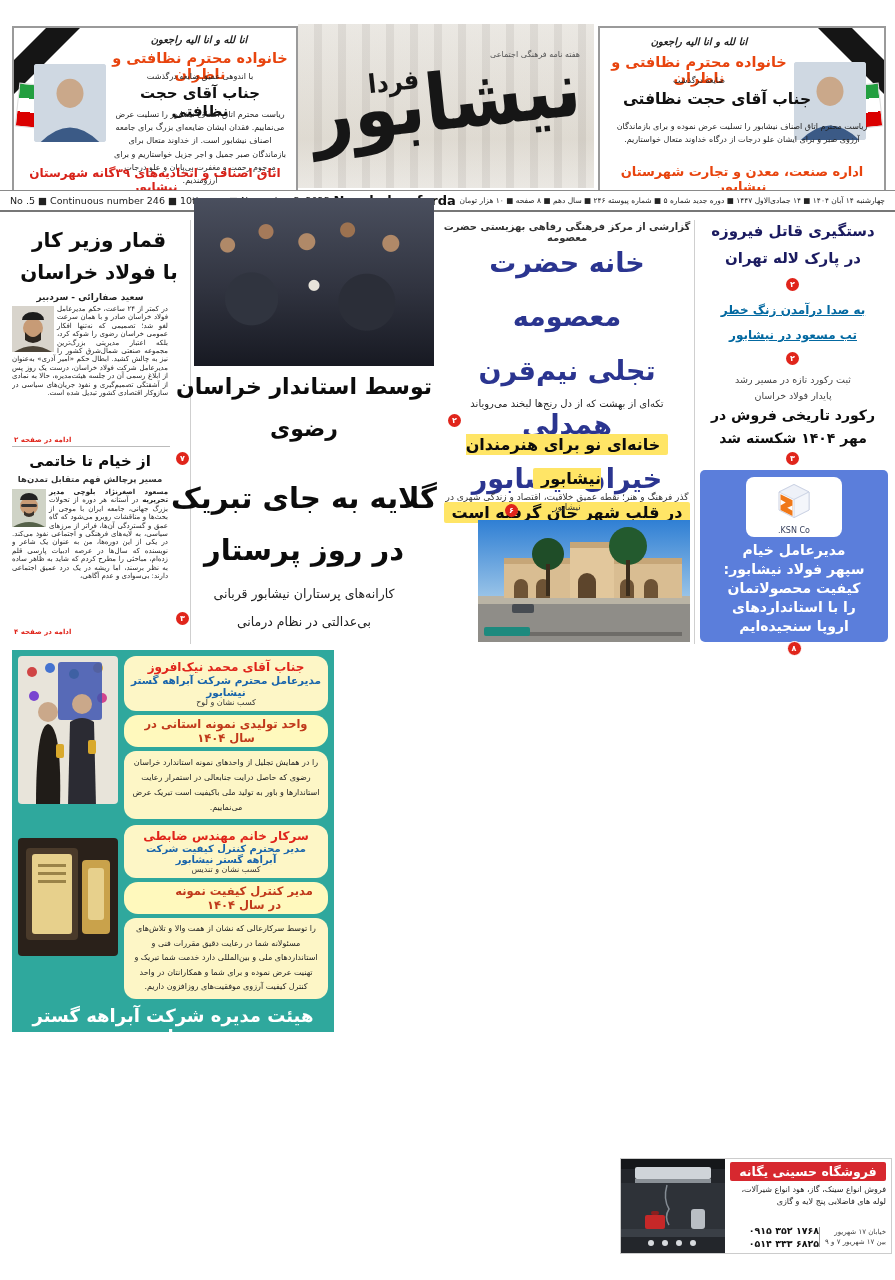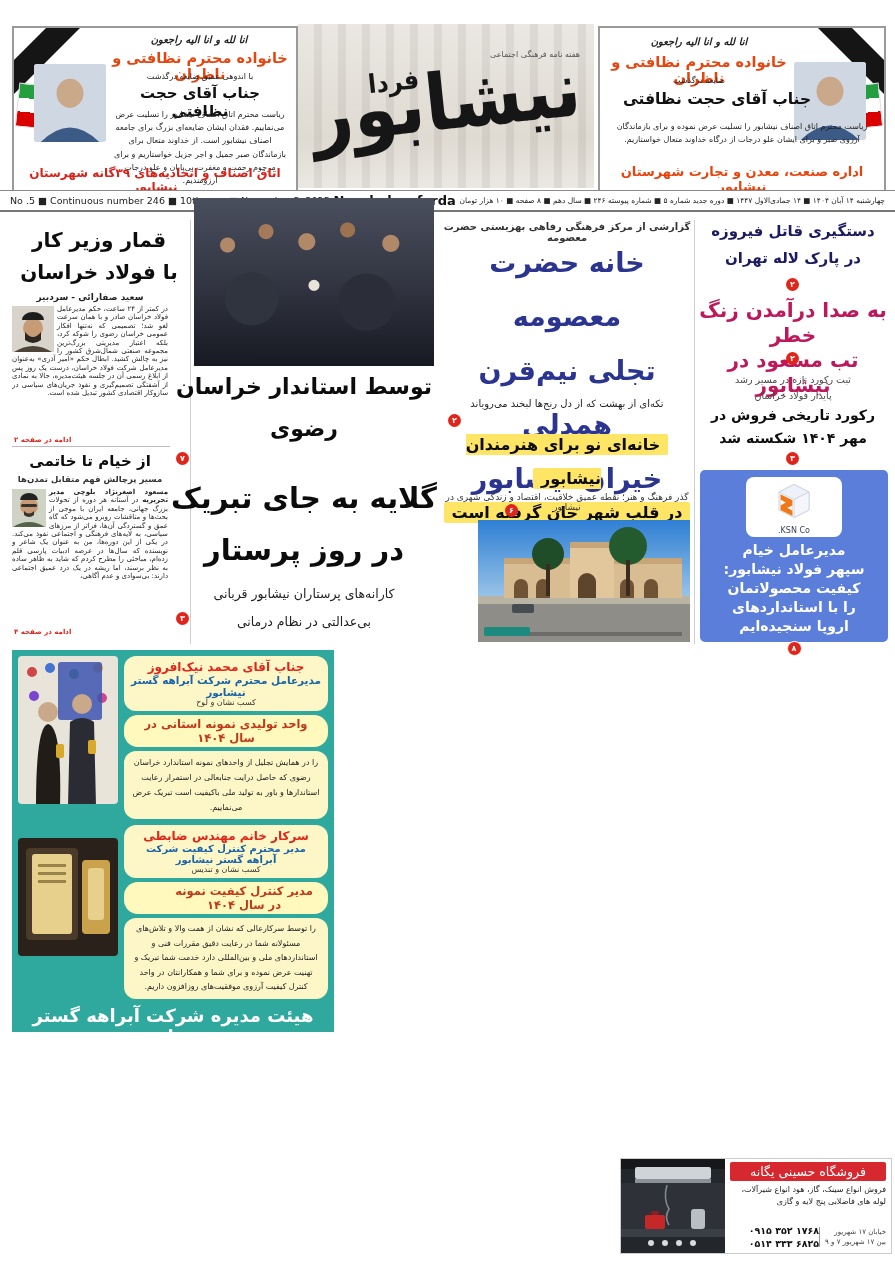--- a/index.html
+++ b/index.html
@@ -52,21 +52,21 @@
     radial-gradient(circle at 72% 62%, #2b2e38 0 28px, rgba(0,0,0,0) 29px),
     linear-gradient(180deg,#4a4f5e 0%,#30333f 55%,#171922 100%);}
   
   .tealbox{background:#2fa89d;padding:6px;box-sizing:border-box;}
   .ypanel{background:#fdf6c6;border-radius:12px;padding:4px 6px;}
   .award-pill{display:inline-block;background:#fff9bd;border-radius:14px;color:#c0391b;
               font-weight:bold;padding:2px 10px;}
   .sig-red{color:#d8231a;font-weight:bold;}
   .ksnbox{background:#5b7edb;border-radius:5px;box-sizing:border-box;text-align:center;padding:7px 4px 4px;}
   .ksn-logo-panel{background:#fff;border-radius:8px;width:96px;margin:0 auto;padding:3px 0 2px;}
-  .adred{background:#d7282f;color:#fff;font-weight:normal;border-radius:2px;}
+  .adred{background:#d7282f;color:#fff;font-weight:bold;border-radius:2px;}
 </style>
 </head>
 <body>
 
 <div class="page">
 
   <div class="abs obitbox" style="left:12px;top:26px;width:282px;height:162px;">
     <div class="ribbon rib-l"></div>
     <div class="flag" style="left:3px;top:56px;transform:rotate(6deg);"></div>
     <div class="abs photo-rect" style="left:20px;top:36px;width:72px;height:78px;">
@@ -219,21 +219,21 @@
     </svg>
     <div class="abs" style="left:6px;bottom:6px;width:46px;height:9px;background:#1d8a7e;border-radius:2px;"></div>
   </div>
 
   <div class="abs ctr b" style="left:698px;top:218px;width:190px;font-size:15px;line-height:27px;color:#1b1b60;">
     <div>دستگیری قاتل فیروزه</div>
     <div>در پارک لاله تهران</div>
   </div>
   <div class="badge-abs" style="left:786px;top:278px;">۲</div>
 
-  <div class="abs ctr b" style="left:698px;top:298px;width:190px;font-size:20px;line-height:25px;color:#be185d;">
+  <div class="abs ctr b" style="left:698px;top:298px;width:190px;font-size:12px;line-height:25px;color:#0369a1;text-decoration:underline;">
     <div>به صدا درآمدن زنگ خطر</div>
     <div>تب مسعود در نیشابور</div>
   </div>
   <div class="badge-abs" style="left:786px;top:352px;">۲</div>
 
   <div class="abs ctr" style="left:698px;top:372px;width:190px;font-size:9.5px;line-height:16px;color:#444;">
     <div>ثبت رکورد تازه در مسیر رشد</div>
     <div>پایدار فولاد خراسان</div>
   </div>
   <div class="abs ctr b" style="left:698px;top:404px;width:190px;font-size:14px;line-height:23px;color:#0d0d0d;">

